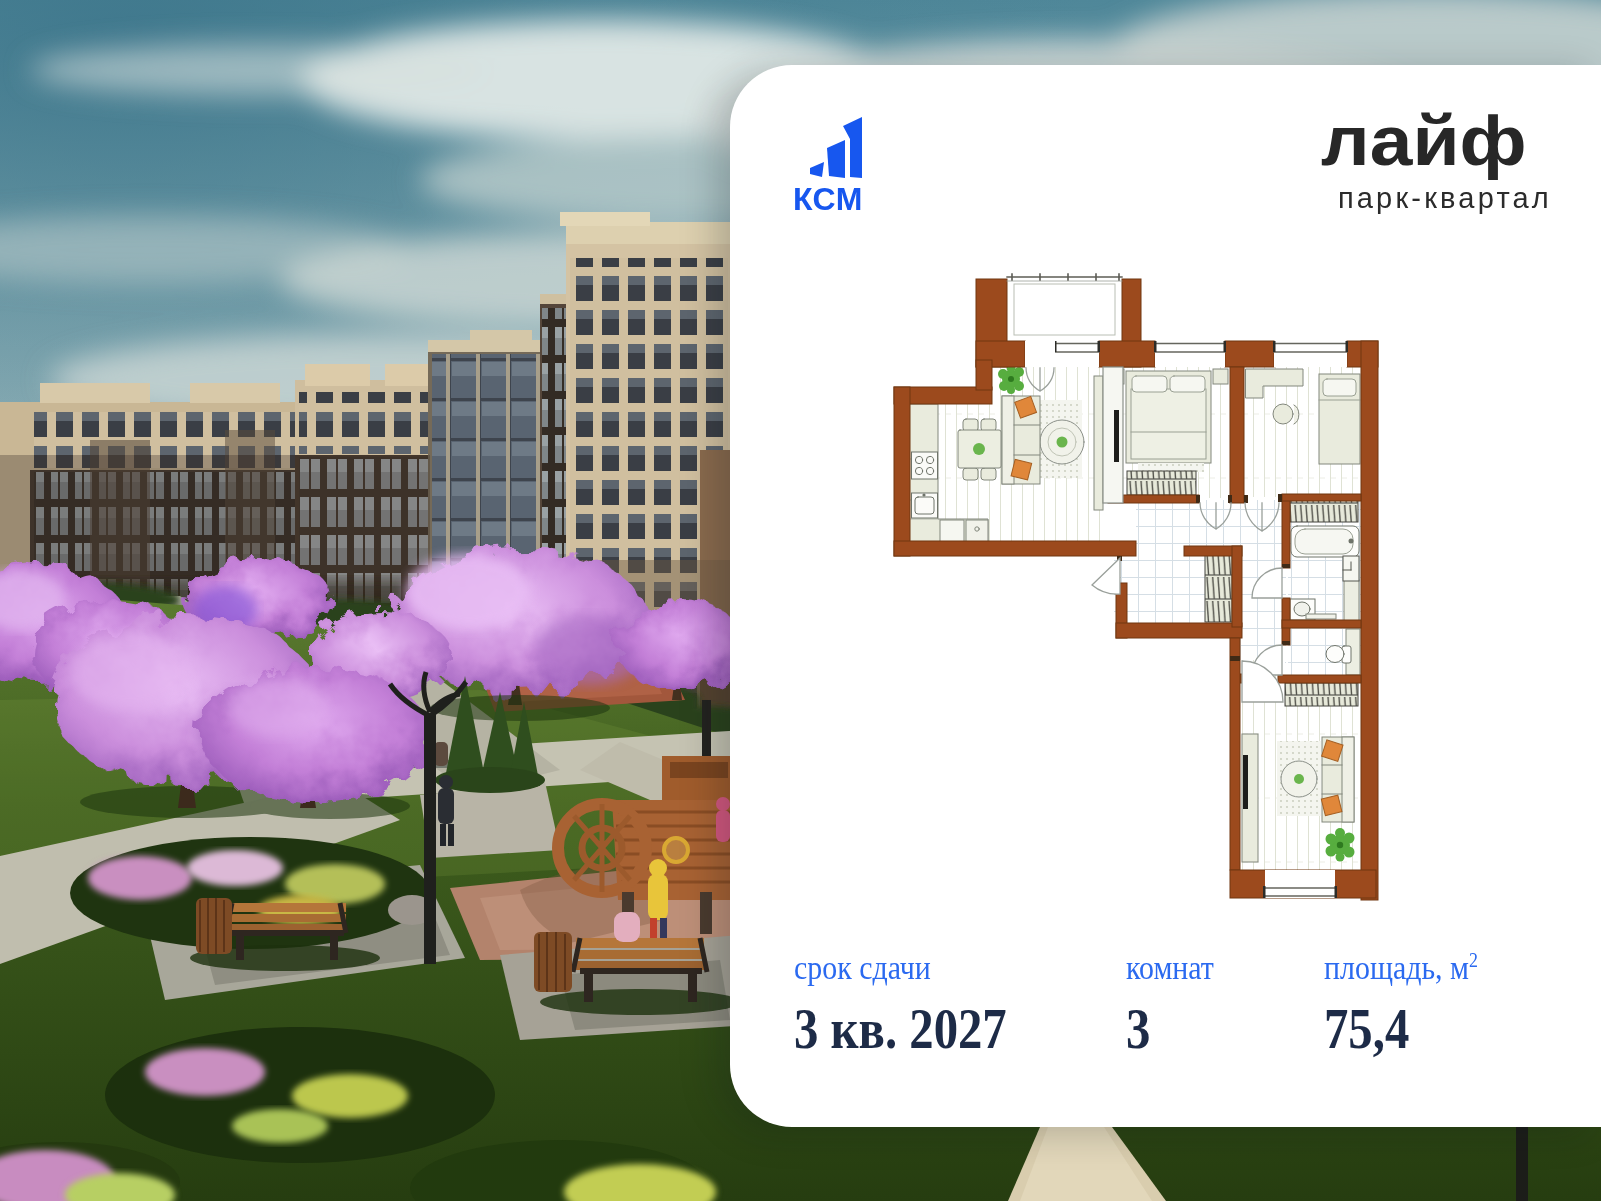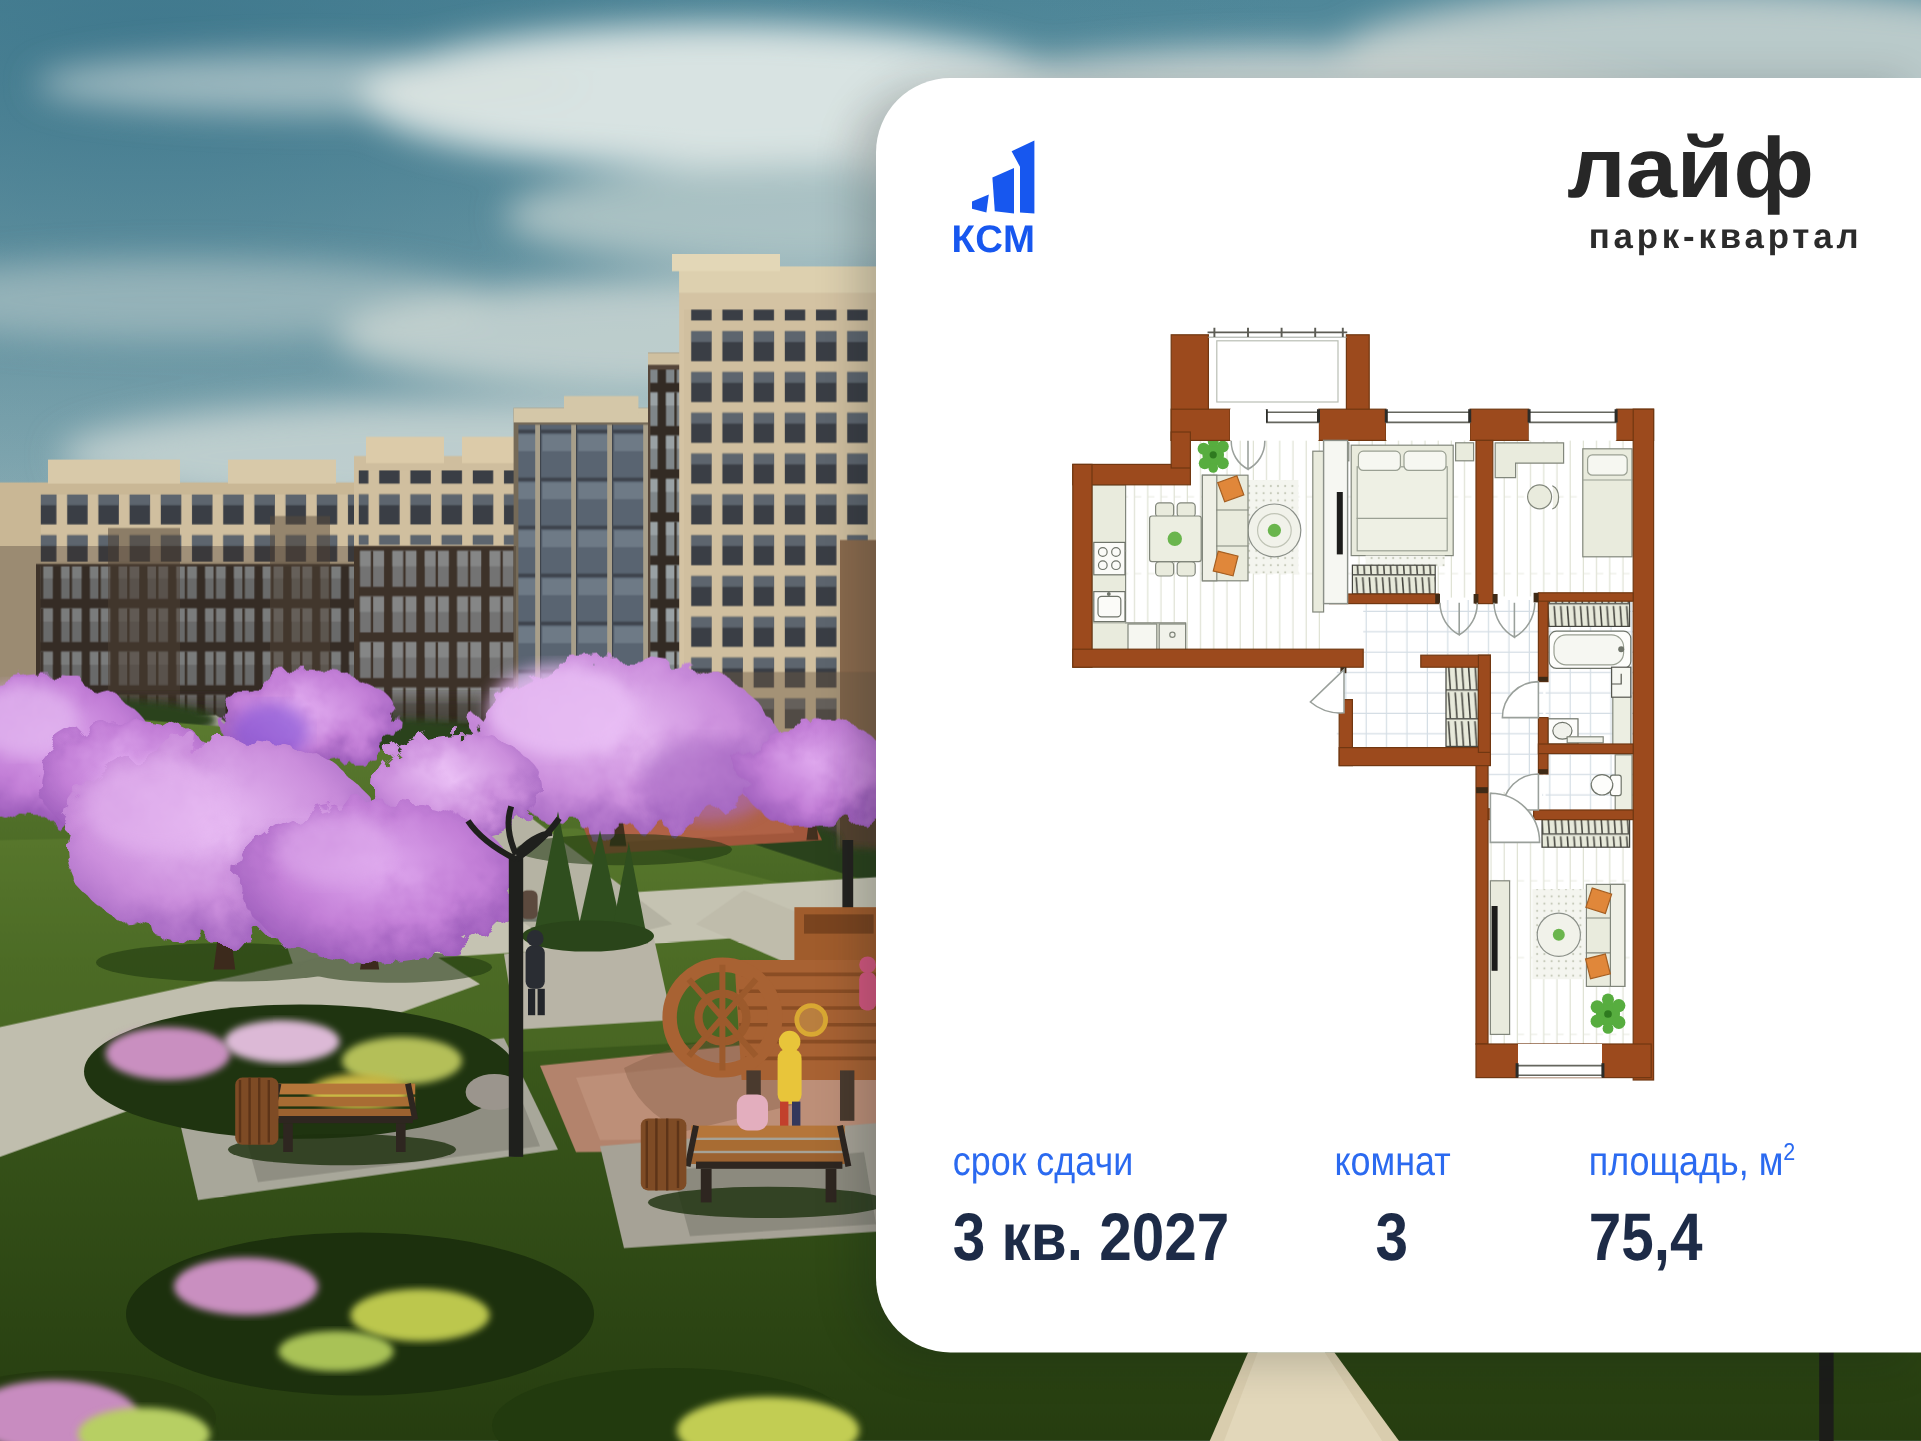--- a/index.html
+++ b/index.html
@@ -3,27 +3,27 @@
 <meta charset="utf-8">
 <style>
   html,body{margin:0;padding:0;}
   body{width:1601px;height:1201px;overflow:hidden;font-family:"Liberation Sans", sans-serif;}
   #stage{position:relative;width:1601px;height:1201px;overflow:hidden;background:#7fa3ad;}
   #photo{position:absolute;left:0;top:0;}
   #card{position:absolute;left:730px;top:65px;width:871px;height:1062px;background:#ffffff;border-radius:62px 0 0 62px;box-shadow:-14px 6px 36px rgba(15,25,28,0.22);}
   #kcm{position:absolute;left:62px;top:47px;}
   #lifelogo{position:absolute;right:52px;top:40px;text-align:left;color:#272727;}
   #lifelogo .big{font-size:71px;font-weight:bold;letter-spacing:0px;line-height:1;transform:scaleX(1.08);transform-origin:100% 50%;}
-  #lifelogo .sub{font-size:29px;font-weight:bold;letter-spacing:3.2px;margin-top:6px;color:#2b2b2b;margin-right:-3px;}
+  #lifelogo .sub{font-size:29px;font-weight:normal;letter-spacing:3.2px;margin-top:6px;color:#2b2b2b;margin-right:-3px;}
   #plan{position:absolute;left:160px;top:205px;}
   .stats{position:absolute;top:884px;left:0;width:100%;}
-  .col{position:absolute;top:0;}
+  .col{position:absolute;top:0;font-family:Liberation Serif, serif;}
   .lab{color:#2b6af0;font-size:34px;font-weight:500;transform:scaleX(0.88);transform-origin:0 0;white-space:nowrap;}
   .val{color:#1d2b47;font-size:56px;font-weight:bold;margin-top:10px;letter-spacing:0px;transform:scaleX(0.87);transform-origin:0 0;white-space:nowrap;}
-  .c1{left:64px;} .c2{left:382px;text-align:center;} .c3{left:594px;}
+  .c1{left:64px;} .c2{left:396px;} .c3{left:594px;}
   sup{font-size:60%;}
 </style>
 </head>
 <body>
 <div id="stage">
 <svg id="photo" width="1601" height="1201" viewBox="0 0 1601 1201">
   <defs>
     <linearGradient id="skyg" x1="0" y1="0" x2="0" y2="1">
       <stop offset="0" stop-color="#4f8799"></stop>
       <stop offset="0.5" stop-color="#8fb0b7"></stop>

